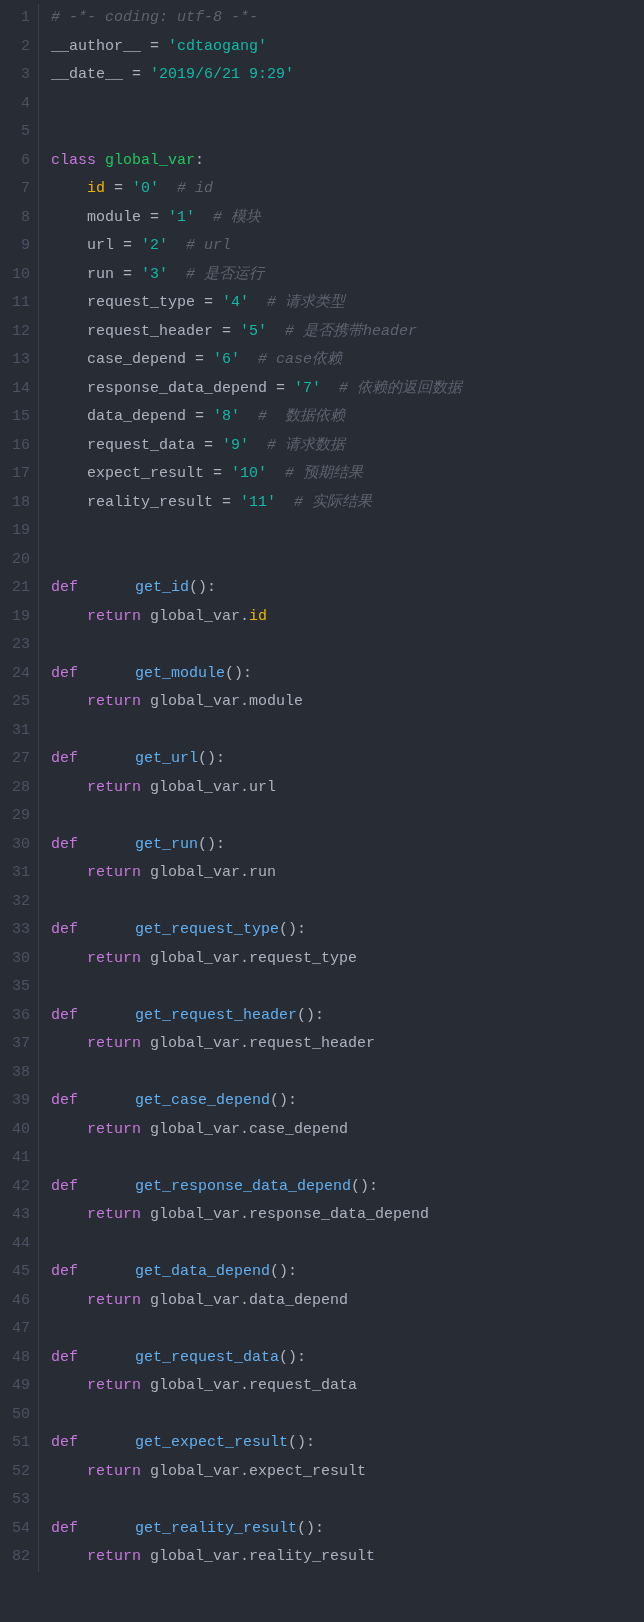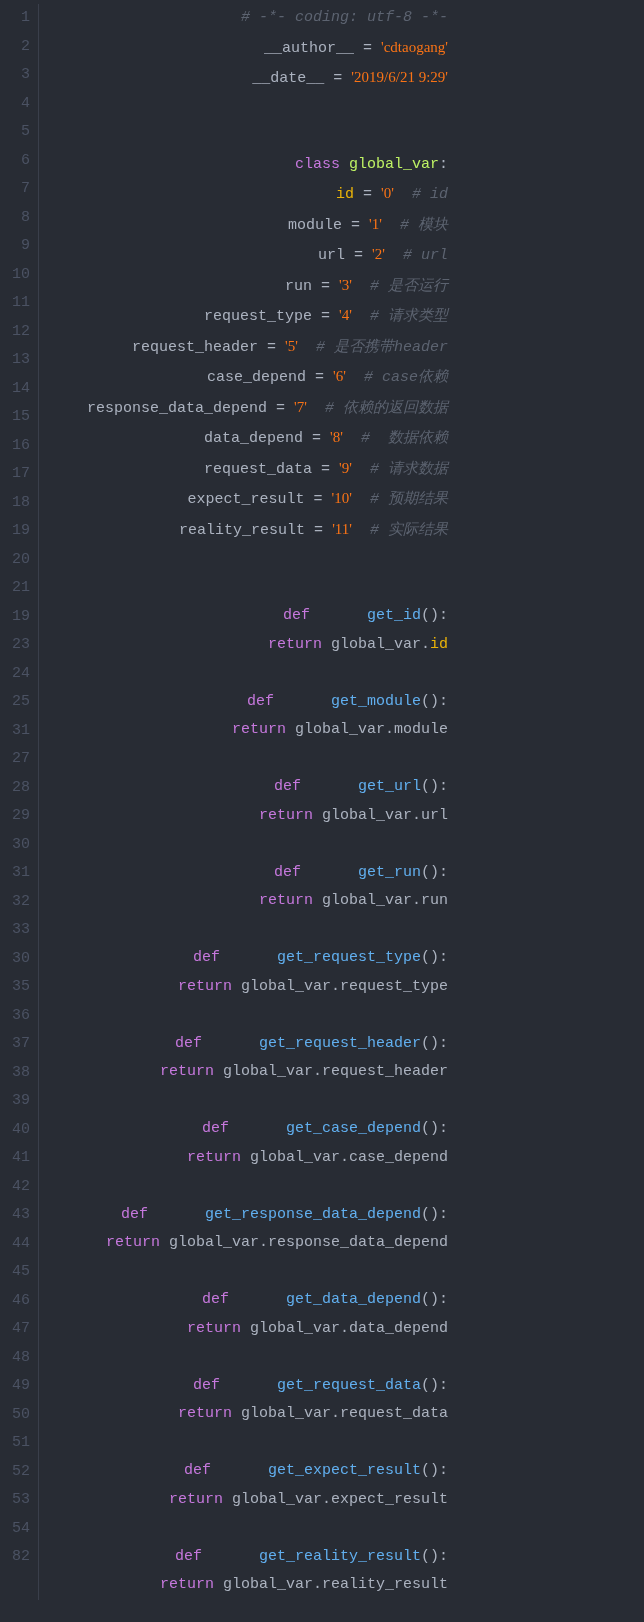--- a/index.html
+++ b/index.html
@@ -24,28 +24,27 @@
     user-select: none;
     padding-right: 0;
     border-right: 1px solid #3a3f4b;
   }
   .gutter div {
     padding-right: 8px;
   }
   .code {
     padding-left: 12px;
     white-space: pre;
-    text-align: right;
   }
   .code-line { min-height: 1em; }
   .tok-comment { color: #5c6370; font-style: italic; }
   .tok-keyword { color: #c678dd; }
-  .tok-string  { color: #f97316; font-family: Liberation Serif, serif; }
+  .tok-string  { color: #14b8a6; }
   .tok-func    { color: #61afef; margin-left: 48px; }
-  .tok-class   { color: #bef264; }
+  .tok-class   { color: #22c55e; }
   .tok-attr    { color: #eab308; }
   .tok-punct   { color: #abb2bf; }
   .tok-op      { color: #abb2bf; }
   .tok-plain   { color: #abb2bf; }
 </style>
 </head>
 <body>
 
 <div class="editor">
   <div class="gutter" id="gutter">

